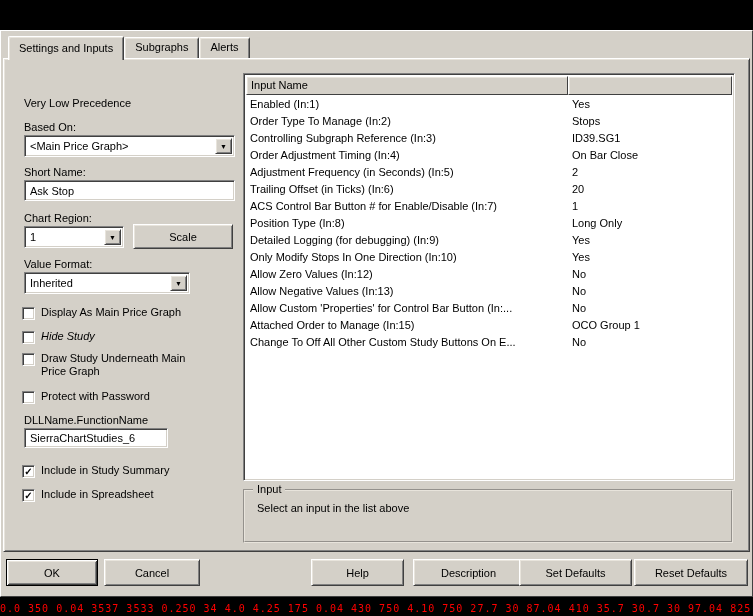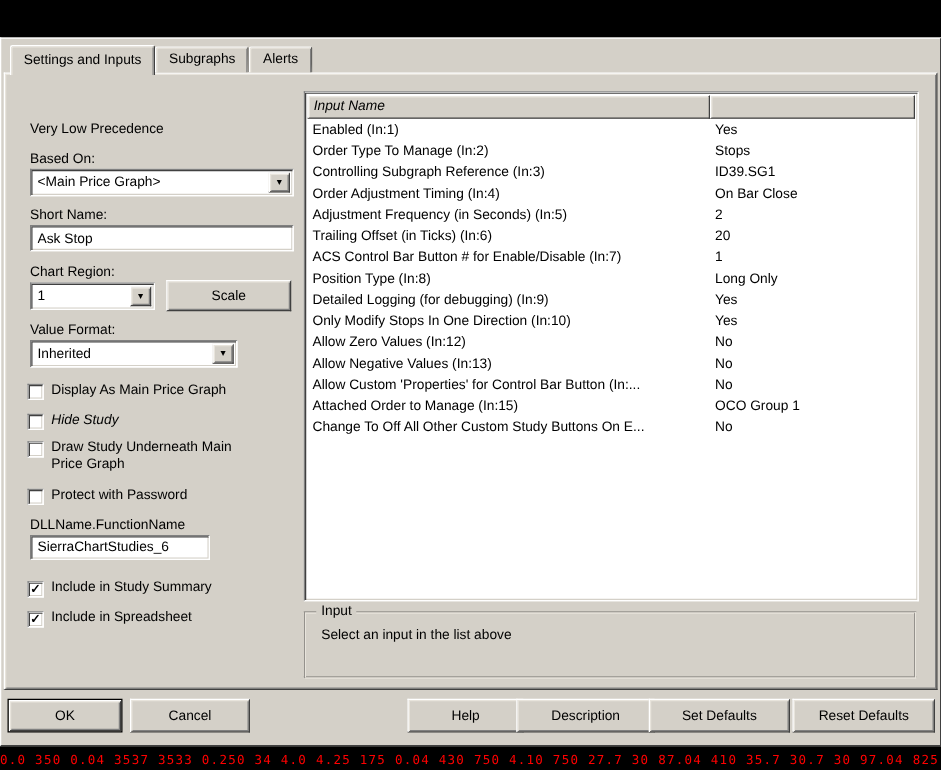--- a/index.html
+++ b/index.html
@@ -62,21 +62,21 @@
   .clabel.wrap { width:152px; white-space:normal; }
 
   
   .itable { position:absolute; left:243px; top:73px; width:492px; height:408px; background:#fff;
     border:1px solid; border-color:#808080 #fff #fff #808080;
     box-shadow: inset 1px 1px 0 #404040, inset -1px -1px 0 #d4d0c8;
     overflow:hidden; padding:2px; }
   .thead { display:flex; height:19px; }
   .th { background:#d4d0c8; font-size:11px; padding:2px 4px; white-space:nowrap; overflow:hidden; cursor:default;
     border:1px solid; border-color:#fff #404040 #404040 #fff; box-shadow: inset 1px 1px 0 #e8e4dc; }
-  .th-name { width:322px;font-style:italic; } .th-value { width:156px; } .th-fill { flex:1; }
+  .th-name { width:322px; } .th-value { width:156px; } .th-fill { flex:1; }
   .tbody { cursor:default; }
   .trow { display:flex; height:17px; align-items:center; font-size:11px; }
   .tc-name { width:322px; padding-left:4px; white-space:nowrap; overflow:hidden; }
   .tc-value { width:156px; padding-left:4px; white-space:nowrap; overflow:hidden; }
 
   
   .groupbox { position:absolute; left:243px; top:489px; width:490px; height:54px;
     border:2px groove #e8e4dc; }
   .groupbox-title { position:absolute; top:-8px; left:8px; background:#d4d0c8; padding:0 4px; font-size:11px; }
   .groupbox-text { position:absolute; left:12px; top:11px; font-size:11px; }
@@ -241,20 +241,20 @@
     </div>
   </div>
 
   <div class="groupbox">
     <span class="groupbox-title">Input</span>
     <span class="groupbox-text">Select an input in the list above</span>
   </div>
 
   <button class="btn default" style="left:6px;   top:559px; width:92px;">OK</button>
   <button class="btn" style="left:104px; top:559px; width:96px;">Cancel</button>
-  <button class="btn" style="left:326px; top:559px; width:93px;">Help</button>
+  <button class="btn" style="left:311px; top:559px; width:93px;">Help</button>
   <button class="btn" style="left:413px; top:559px; width:111px;">Description</button>
   <button class="btn" style="left:519px; top:559px; width:113px;">Set Defaults</button>
   <button class="btn" style="left:634px; top:559px; width:114px;">Reset Defaults</button>
 
   <div class="ticker">0.0 350 0.04 3537 3533 0.250 34 4.0 4.25 175 0.04 430 750 4.10 750 27.7 30 87.04 410 35.7 30.7 30 97.04 825 0.04 430</div>
 
 </div>
 
 </body></html>

